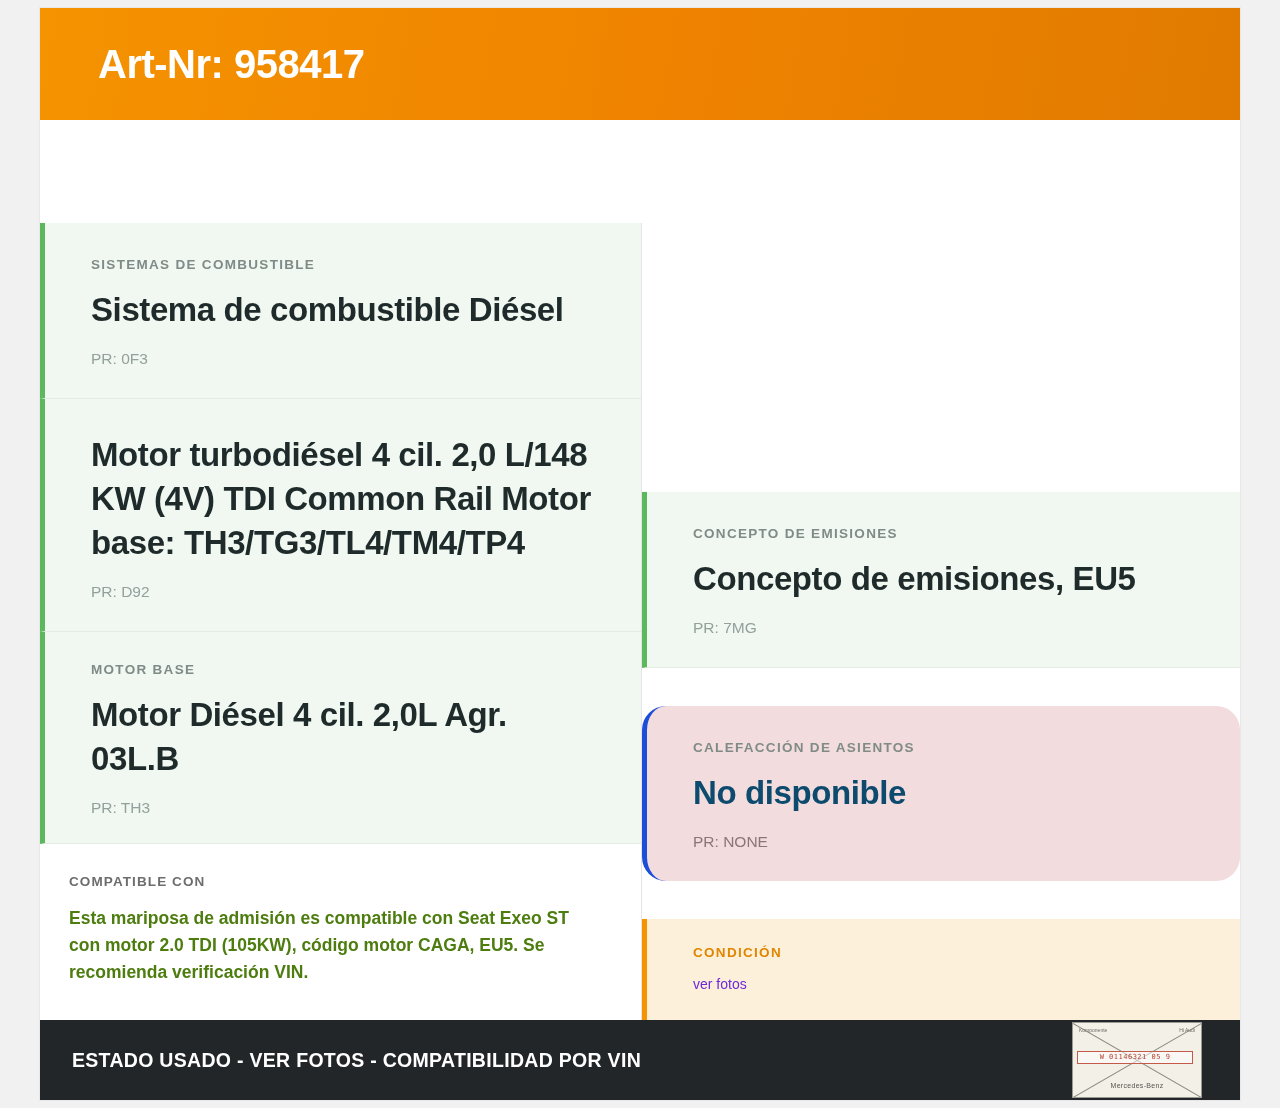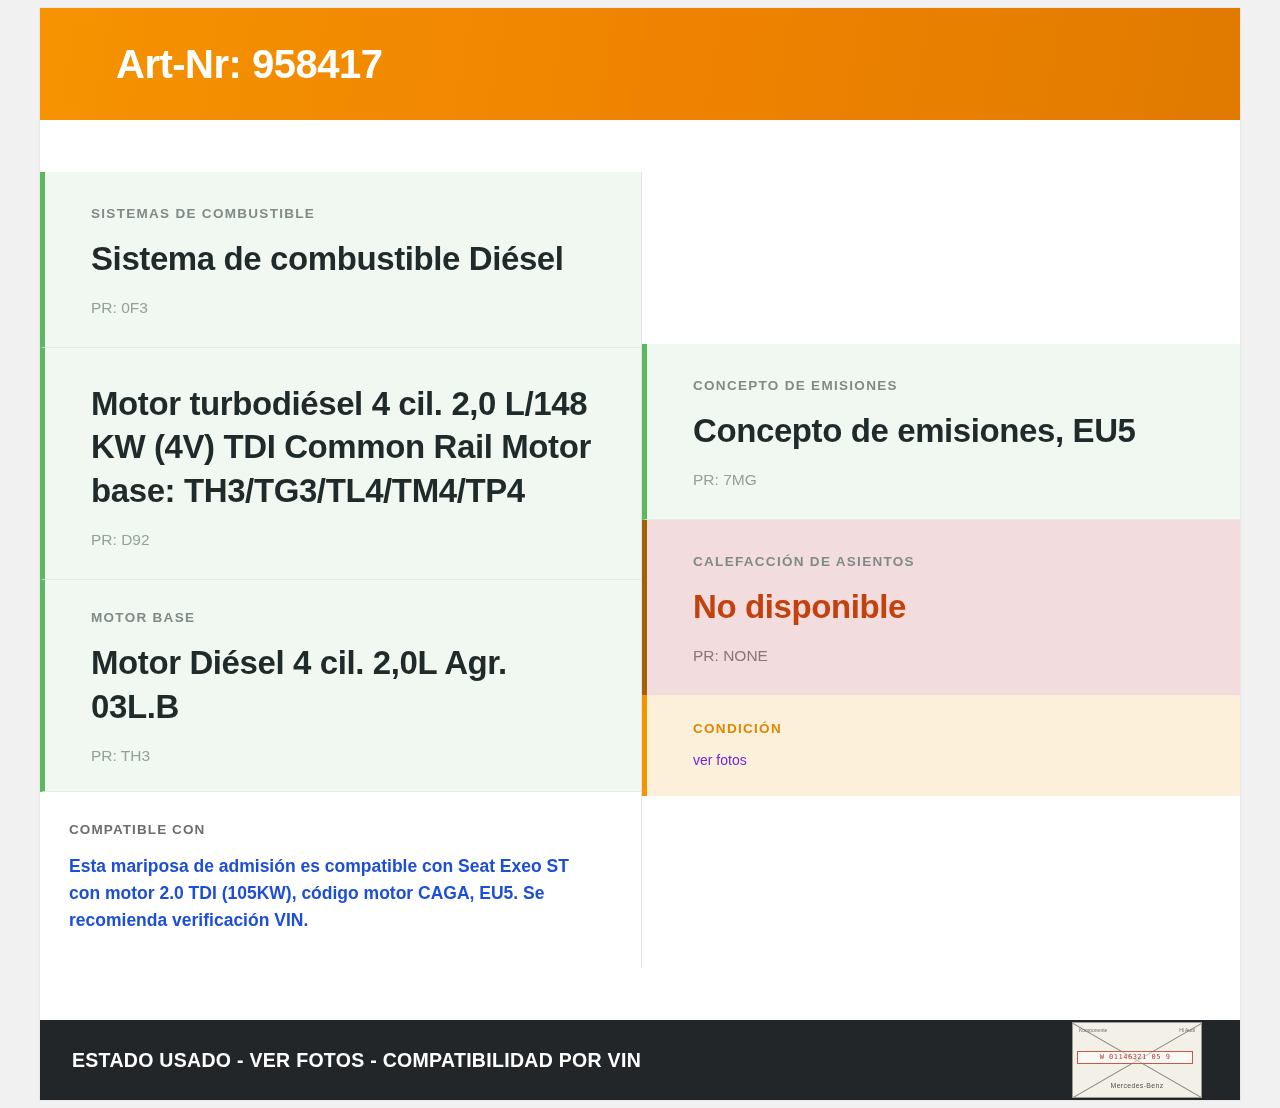--- a/index.html
+++ b/index.html
@@ -32,53 +32,55 @@
     background: linear-gradient(100deg, #f59300 0%, #ef8200 55%, #e07b00 100%);
     display: flex;
     align-items: center;
     flex: 0 0 auto;
   }
   .header-title {
     color: #ffffff;
     font-size: 40px;
     font-weight: bold;
     letter-spacing: -0.5px;
-    padding-left: 76px;
+    padding-left: 58px;
   }
   
   .body {
     flex: 1 1 auto;
     display: flex;
-    align-items: center;
+    align-items: flex-end;
   }
   .col {
     display: flex;
     flex-direction: column;
   }
   .col-left {
     width: 601px;
     border-right: 1px solid #e4e4e4;
   }
   .col-right {
     width: 598px;
+    gap: 38px;
   }
   
   .card {
     position: relative;
     padding: 34px 44px 30px 46px;
     box-sizing: border-box;
   }
   .card.green {
     background: #f1f8f1;
     border-left: 5px solid #5cb85c;
     border-bottom: 1px solid #e3ece3;
   }
   .card.pink {
     background: #f2dcdd;
-    border-left: 5px solid #a16207;
+    border-left: 5px solid #1d4ed8;
+    border-radius: 24px;
   }
   .card.amber {
     background: #fdf0db;
     border-left: 5px solid #f59300;
     padding-top: 26px;
     padding-bottom: 28px;
   }
   .card.plain {
     background: #ffffff;
     border-left: 5px solid transparent;
@@ -99,37 +101,37 @@
   .eyebrow.amber-label { color: #e08600; }
   .eyebrow.dark-label { color: #6d6d6d; letter-spacing: 1.1px; }
   .headline {
     font-size: 33px;
     line-height: 1.33;
     font-weight: bold;
     color: #1f2b2b;
     letter-spacing: -0.4px;
     margin: 0;
   }
-  .headline.pinkish { color: #c2410c; }
+  .headline.pinkish { color: #0c4a6e; }
   .pr {
     font-size: 15.5px;
     color: #93a09c;
     margin: 18px 0 0 0;
   }
   .pr.on-pink { color: #8d7577; }
   .value-sm {
     font-size: 14px;
     color: #6d28d9;
     margin: 0;
   }
   .compat-text {
     font-size: 17.5px;
     line-height: 1.55;
     font-weight: bold;
-    color: #1d4ed8;
+    color: #4d7c0f;
     margin: 0;
     max-width: 560px;
   }
   
   .footer {
     flex: 0 0 auto;
     height: 80px;
     background: #222629;
     display: flex;
     align-items: center;

